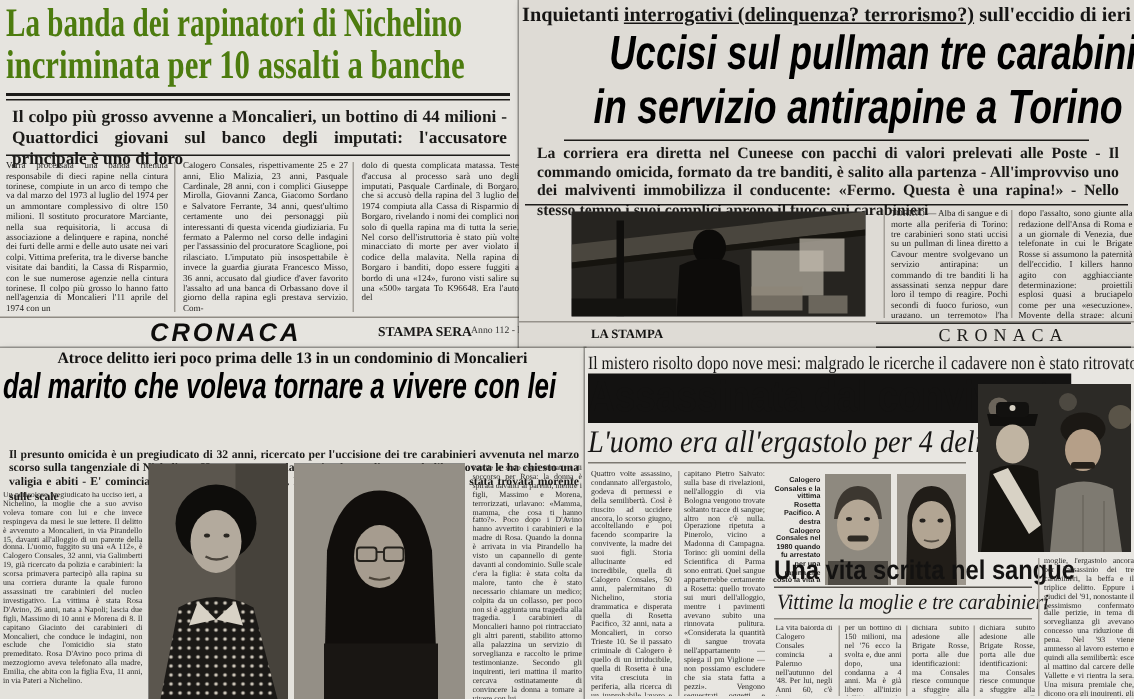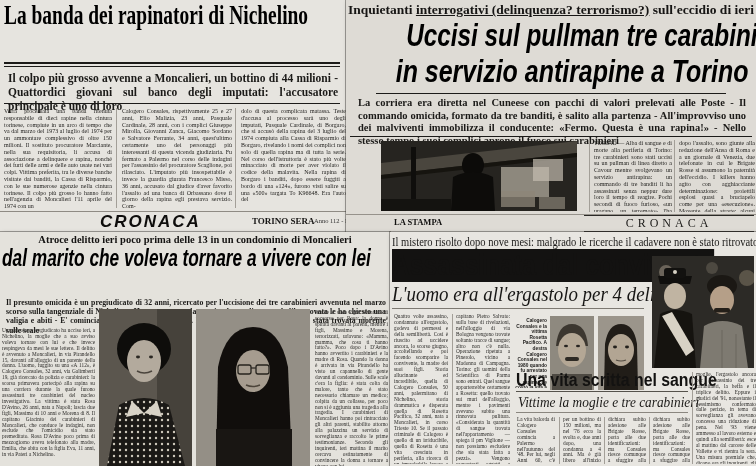--- a/index.html
+++ b/index.html
@@ -4,52 +4,53 @@
 <style>
   html,body{margin:0;padding:0;}
   body{width:756px;height:466px;position:relative;background:#4c4a46;overflow:hidden;
        font-family:"Liberation Serif",serif;}
   .clip{position:absolute;box-shadow:0 0 0 1px rgba(60,58,54,.45), 2px 2px 5px rgba(0,0,0,.35);overflow:hidden;}
   #clip-tl{left:0;top:0;width:346px;height:232px;background:#e6e4df;}
   #clip-tr{left:346px;top:0;width:410px;height:280px;background:#dedbd5;}
   #clip-bl{left:0;top:232px;width:390px;height:234px;background:#e4e2dc;}
   #clip-br{left:390px;top:232px;width:366px;height:234px;background:#e8e6e1;}
 
-  .hl-serif{font-family:"Liberation Serif",serif;font-weight:bold;color:#000000;white-space:nowrap;}
+  .hl-serif{font-family:"Liberation Serif",serif;font-weight:bold;color:#4d7c0f;white-space:nowrap;}
   .hl-sansit{font-family:"Liberation Sans",sans-serif;font-weight:bold;font-style:italic;color:#18171五5;white-space:nowrap;}
   .hl-sans{font-family:"Liberation Sans",sans-serif;font-weight:bold;color:#131211;white-space:nowrap;}
   .cx{display:inline-block;transform-origin:0 50%;}
   .cxc{display:inline-block;transform-origin:50% 50%;}
   .deck{font-weight:bold;color:#1b1a18;text-align:justify;}
   .tiny{font-size:6px;line-height:6.8px;text-align:justify;color:#242321;}
   .tiny2{font-size:5.3px;line-height:5.9px;text-align:justify;color:#2a2927;}
   .colwrap{position:absolute;overflow:hidden;}
   .vr{border-left:1px solid #a39f98;}
   .rule{position:absolute;background:#1c1b19;}
   .photo{position:absolute;overflow:hidden;background:#333;}
   .photo svg{display:block;}
   .kick{color:#161514;font-weight:bold;}
 </style>
 </head>
 <body>
 
 <div class="clip" id="clip-tl">
   <div style="position:absolute;left:4px;top:1px;width:340px;">
     <div class="hl-serif" style="font-size:27px;line-height:28px;"><span class="cx" style="transform:scaleX(.72);">La banda dei rapinatori di Nichelino</span></div>
+    <div class="hl-serif" style="font-size:27px;line-height:29px;"><span class="cx" style="transform:scaleX(.76);">incriminata per 10 assalti a banche</span></div>
   </div>
   <div class="rule" style="left:4px;top:62px;width:336px;height:2px;"></div>
   <div class="rule" style="left:4px;top:66px;width:336px;height:1px;"></div>
   <div class="deck" style="position:absolute;left:8px;top:71px;width:330px;font-size:11.5px;line-height:14px;">Il colpo più grosso avvenne a Moncalieri, un bottino di 44 milioni - Quattordici giovani sul banco degli imputati: l'accusatore principale è uno di loro</div>
   <div class="rule" style="left:4px;top:103px;width:336px;height:1px;"></div>
   <div class="colwrap tiny" style="left:4px;top:108px;width:108px;height:100px;">Verrà processata una banda ritenuta responsabile di dieci rapine nella cintura torinese, compiute in un arco di tempo che va dal marzo del 1973 al luglio del 1974 per un ammontare complessivo di oltre 150 milioni. Il sostituto procuratore Marciante, nella sua requisitoria, li accusa di associazione a delinquere e rapina, nonché dei furti delle armi e delle auto usate nei vari colpi. Vittima preferita, tra le diverse banche visitate dai banditi, la Cassa di Risparmio, con le sue numerose agenzie nella cintura torinese. Il colpo più grosso lo hanno fatto nell'agenzia di Moncalieri l'11 aprile del 1974 con un</div>
   <div class="colwrap tiny vr" style="left:116px;top:108px;width:110px;height:100px;padding-left:5px;">Calogero Consales, rispettivamente 25 e 27 anni, Elio Malizia, 23 anni, Pasquale Cardinale, 28 anni, con i complici Giuseppe Mirolla, Giovanni Zanca, Giacomo Sordano e Salvatore Ferrante, 34 anni, quest'ultimo certamente uno dei personaggi più interessanti di questa vicenda giudiziaria. Fu fermato a Palermo nel corso delle indagini per l'assassinio del procuratore Scaglione, poi rilasciato. L'imputato più insospettabile è invece la guardia giurata Francesco Misso, 36 anni, accusato dal giudice d'aver favorito l'assalto ad una banca di Orbassano dove il giorno della rapina egli prestava servizio. Com-</div>
   <div class="colwrap tiny vr" style="left:235px;top:108px;width:105px;height:100px;padding-left:5px;">dolo di questa complicata matassa. Teste d'accusa al processo sarà uno degli imputati, Pasquale Cardinale, di Borgaro, che si accusò della rapina del 3 luglio del 1974 compiuta alla Cassa di Risparmio di Borgaro, rivelando i nomi dei complici non solo di quella rapina ma di tutta la serie. Nel corso dell'istruttoria è stato più volte minacciato di morte per aver violato il codice della malavita. Nella rapina di Borgaro i banditi, dopo essere fuggiti a bordo di una «124», furono visti salire su una «500» targata To K96648. Era l'auto del</div>
   <div class="rule" style="left:0;top:211px;width:346px;height:1px;background:#8f8b84;"></div>
   <div style="position:absolute;left:100px;top:212px;font-family:'Liberation Sans',sans-serif;font-weight:bold;font-style:italic;font-size:17px;letter-spacing:2px;color:#0e0d0c;">CRONACA</div>
-  <div style="position:absolute;left:252px;top:216px;font-weight:bold;font-size:9px;color:#171615;">TORINO SERA</div>
+  <div style="position:absolute;left:252px;top:216px;font-weight:bold;font-size:9px;color:#171615;">STAMPA SERA</div>
   <div style="position:absolute;left:314px;top:217px;font-size:6.5px;color:#333;white-space:nowrap;">Anno 112 - Numero 201</div>
 </div>
 
 <div class="clip" id="clip-tr">
   <div style="position:absolute;left:0;top:2px;width:410px;text-align:center;font-size:13.5px;">
     <span class="kick">Inquietanti </span><span class="kick" style="text-decoration:underline;">interrogativi (delinquenza? terrorismo?)</span><span class="kick"> sull'eccidio di ieri</span>
   </div>
   <div style="position:absolute;left:0;top:18px;width:410px;text-align:center;">
     <div class="hl-sansit" style="font-size:32px;line-height:35px;"><span class="cxc" style="transform:scaleX(.76);">Uccisi sul pullman tre carabinieri</span></div>
     <div class="hl-sansit" style="font-size:32px;line-height:36px;"><span class="cxc" style="transform:scaleX(.78);">in servizio antirapine a Torino</span></div>

